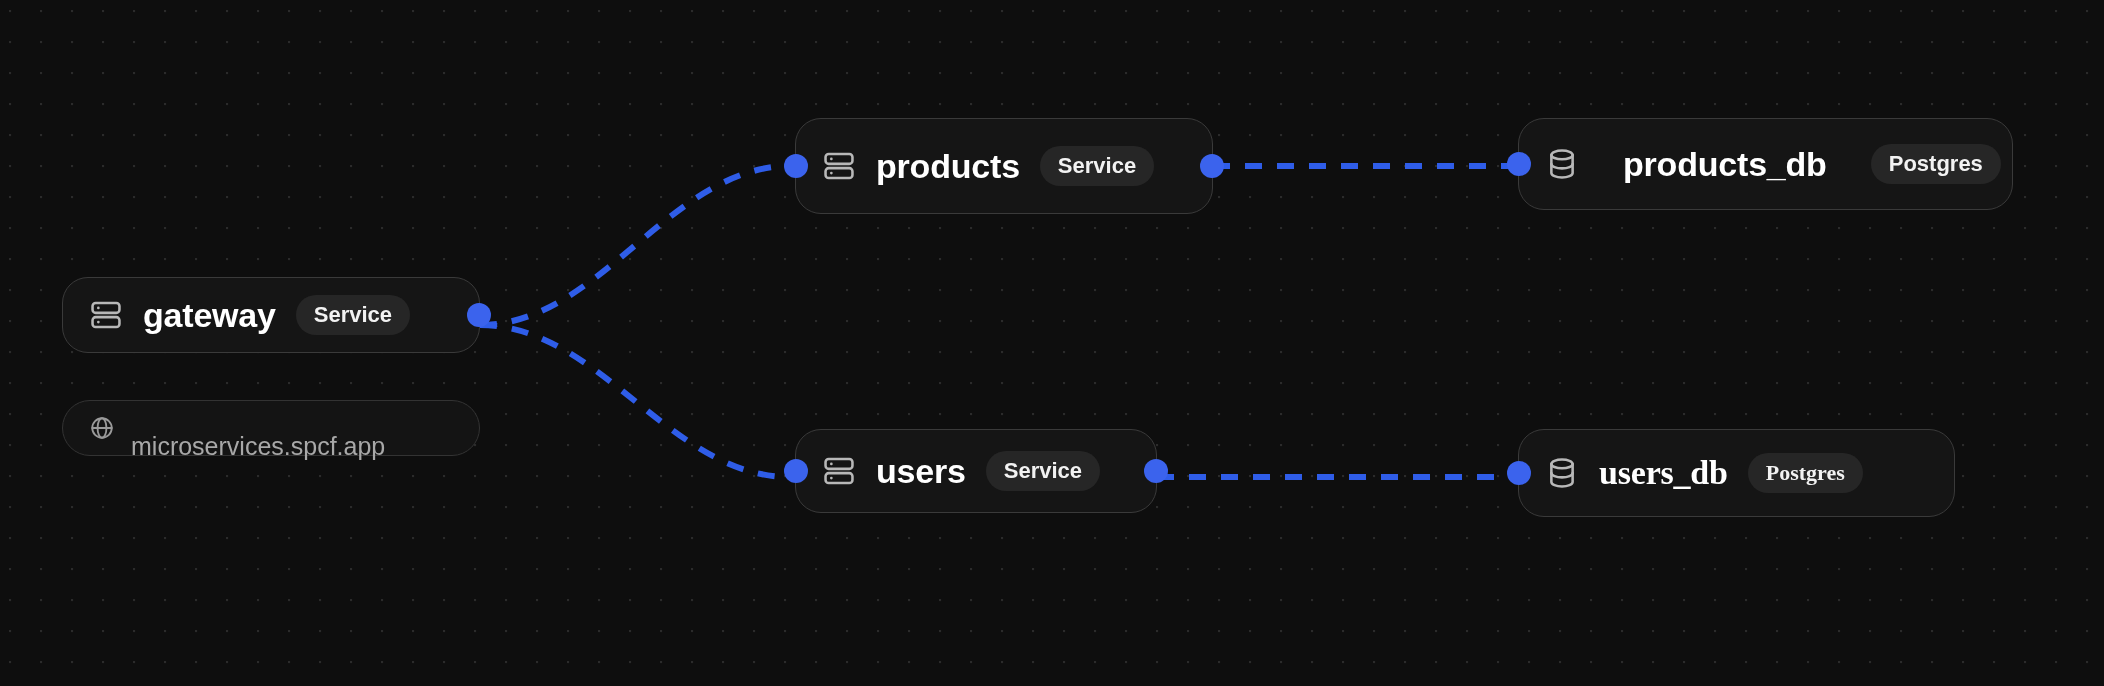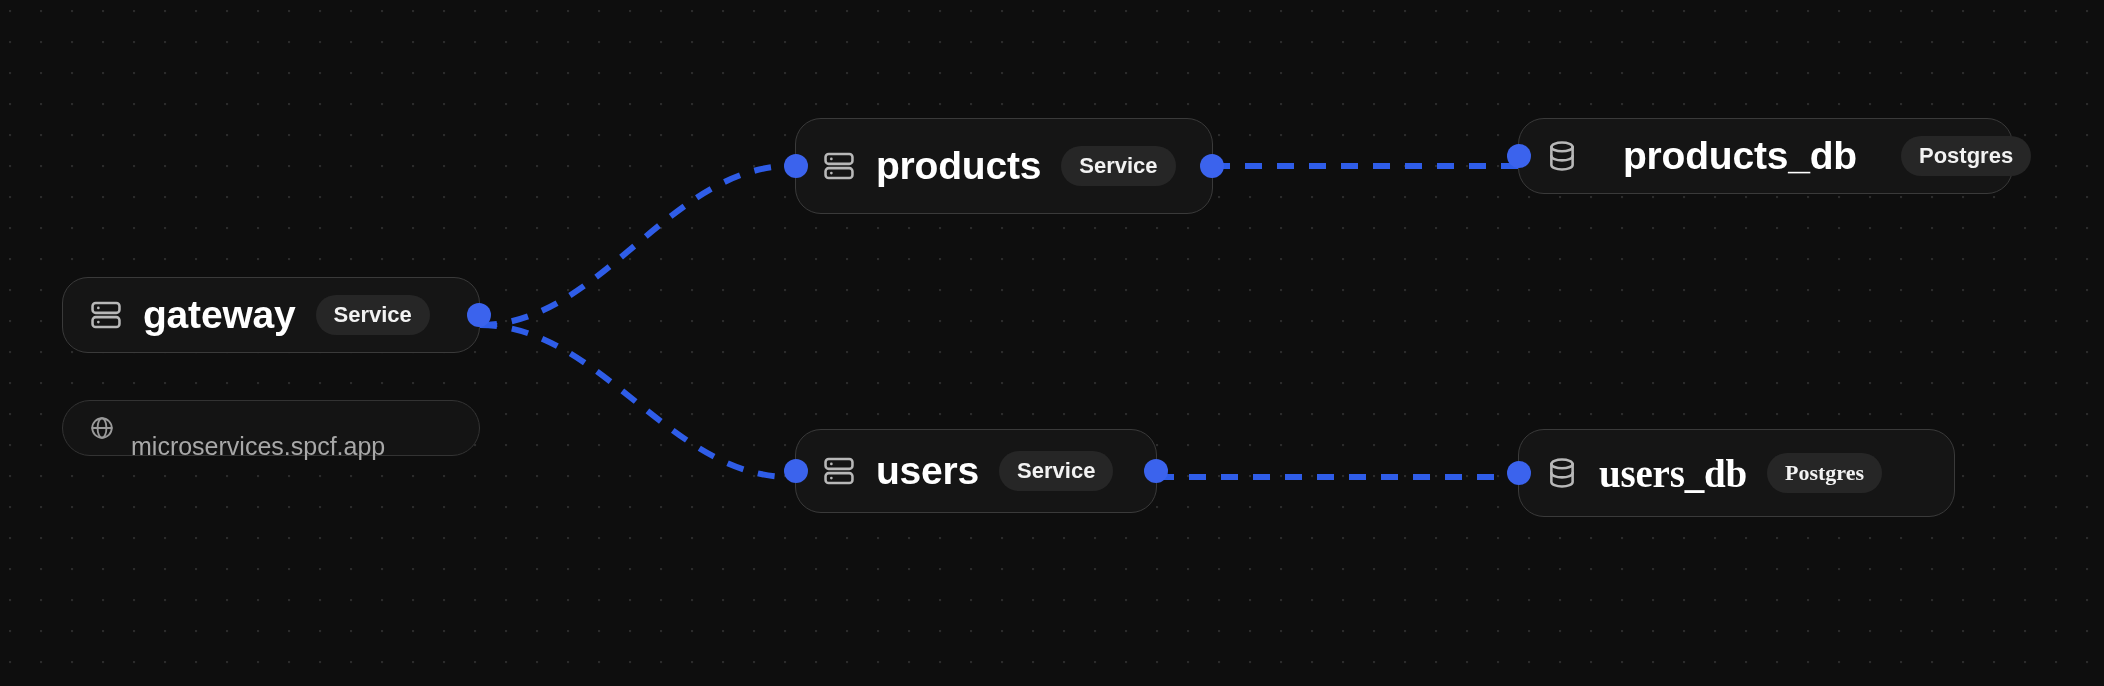--- a/index.html
+++ b/index.html
@@ -57,21 +57,21 @@
   .node-icon {
     flex: 0 0 auto;
     width: 34px;
     height: 34px;
     display: block;
     color: #b8b8b8;
   }
   .node-icon svg { display: block; width: 34px; height: 34px; }
 
   .node-label {
-    font-size: 39px;
+    font-size: 34px;
     font-weight: 700;
     color: #ffffff;
     letter-spacing: -0.2px;
     white-space: nowrap;
   }
 
   .node-badge {
     font-size: 22px;
     font-weight: 700;
     color: #f2f2f2;
@@ -174,21 +174,21 @@
         <circle cx="6.6" cy="7" r="0.95" fill="currentColor" stroke="none"></circle>
         <circle cx="6.6" cy="17" r="0.95" fill="currentColor" stroke="none"></circle>
       </svg>
     </span>
     <span class="node-label">users</span>
     <span class="node-badge" style="background: rgb(38, 38, 38);">Service</span>
     <span class="handle left" style="background: rgb(59, 99, 237);"></span>
     <span class="handle right" style="background: rgb(59, 99, 237);"></span>
   </div>
 
-  <div class="node" style="left: 1518px; top: 118px; width: 495px; height: 76px; background: rgb(21, 21, 21); border-color: rgb(58, 58, 58); gap: 44px;">
+  <div class="node" style="left: 1518px; top: 118px; width: 495px; height: 92px; background: rgb(21, 21, 21); border-color: rgb(58, 58, 58); gap: 44px;">
     <span class="node-icon">
       <svg viewBox="0 0 24 24" fill="none" stroke="currentColor" stroke-width="1.8" stroke-linecap="round" stroke-linejoin="round">
         <ellipse cx="12" cy="5.6" rx="7.5" ry="3.1"></ellipse>
         <path d="M4.5 5.6 v12.8 c0 1.71 3.36 3.1 7.5 3.1 s7.5 -1.39 7.5 -3.1 V5.6"></path>
         <path d="M4.5 12 c0 1.71 3.36 3.1 7.5 3.1 s7.5 -1.39 7.5 -3.1"></path>
       </svg>
     </span>
     <span class="node-label">products_db</span>
     <span class="node-badge" style="background: rgb(38, 38, 38);">Postgres</span>
     <span class="handle left" style="background: rgb(59, 99, 237);"></span>

